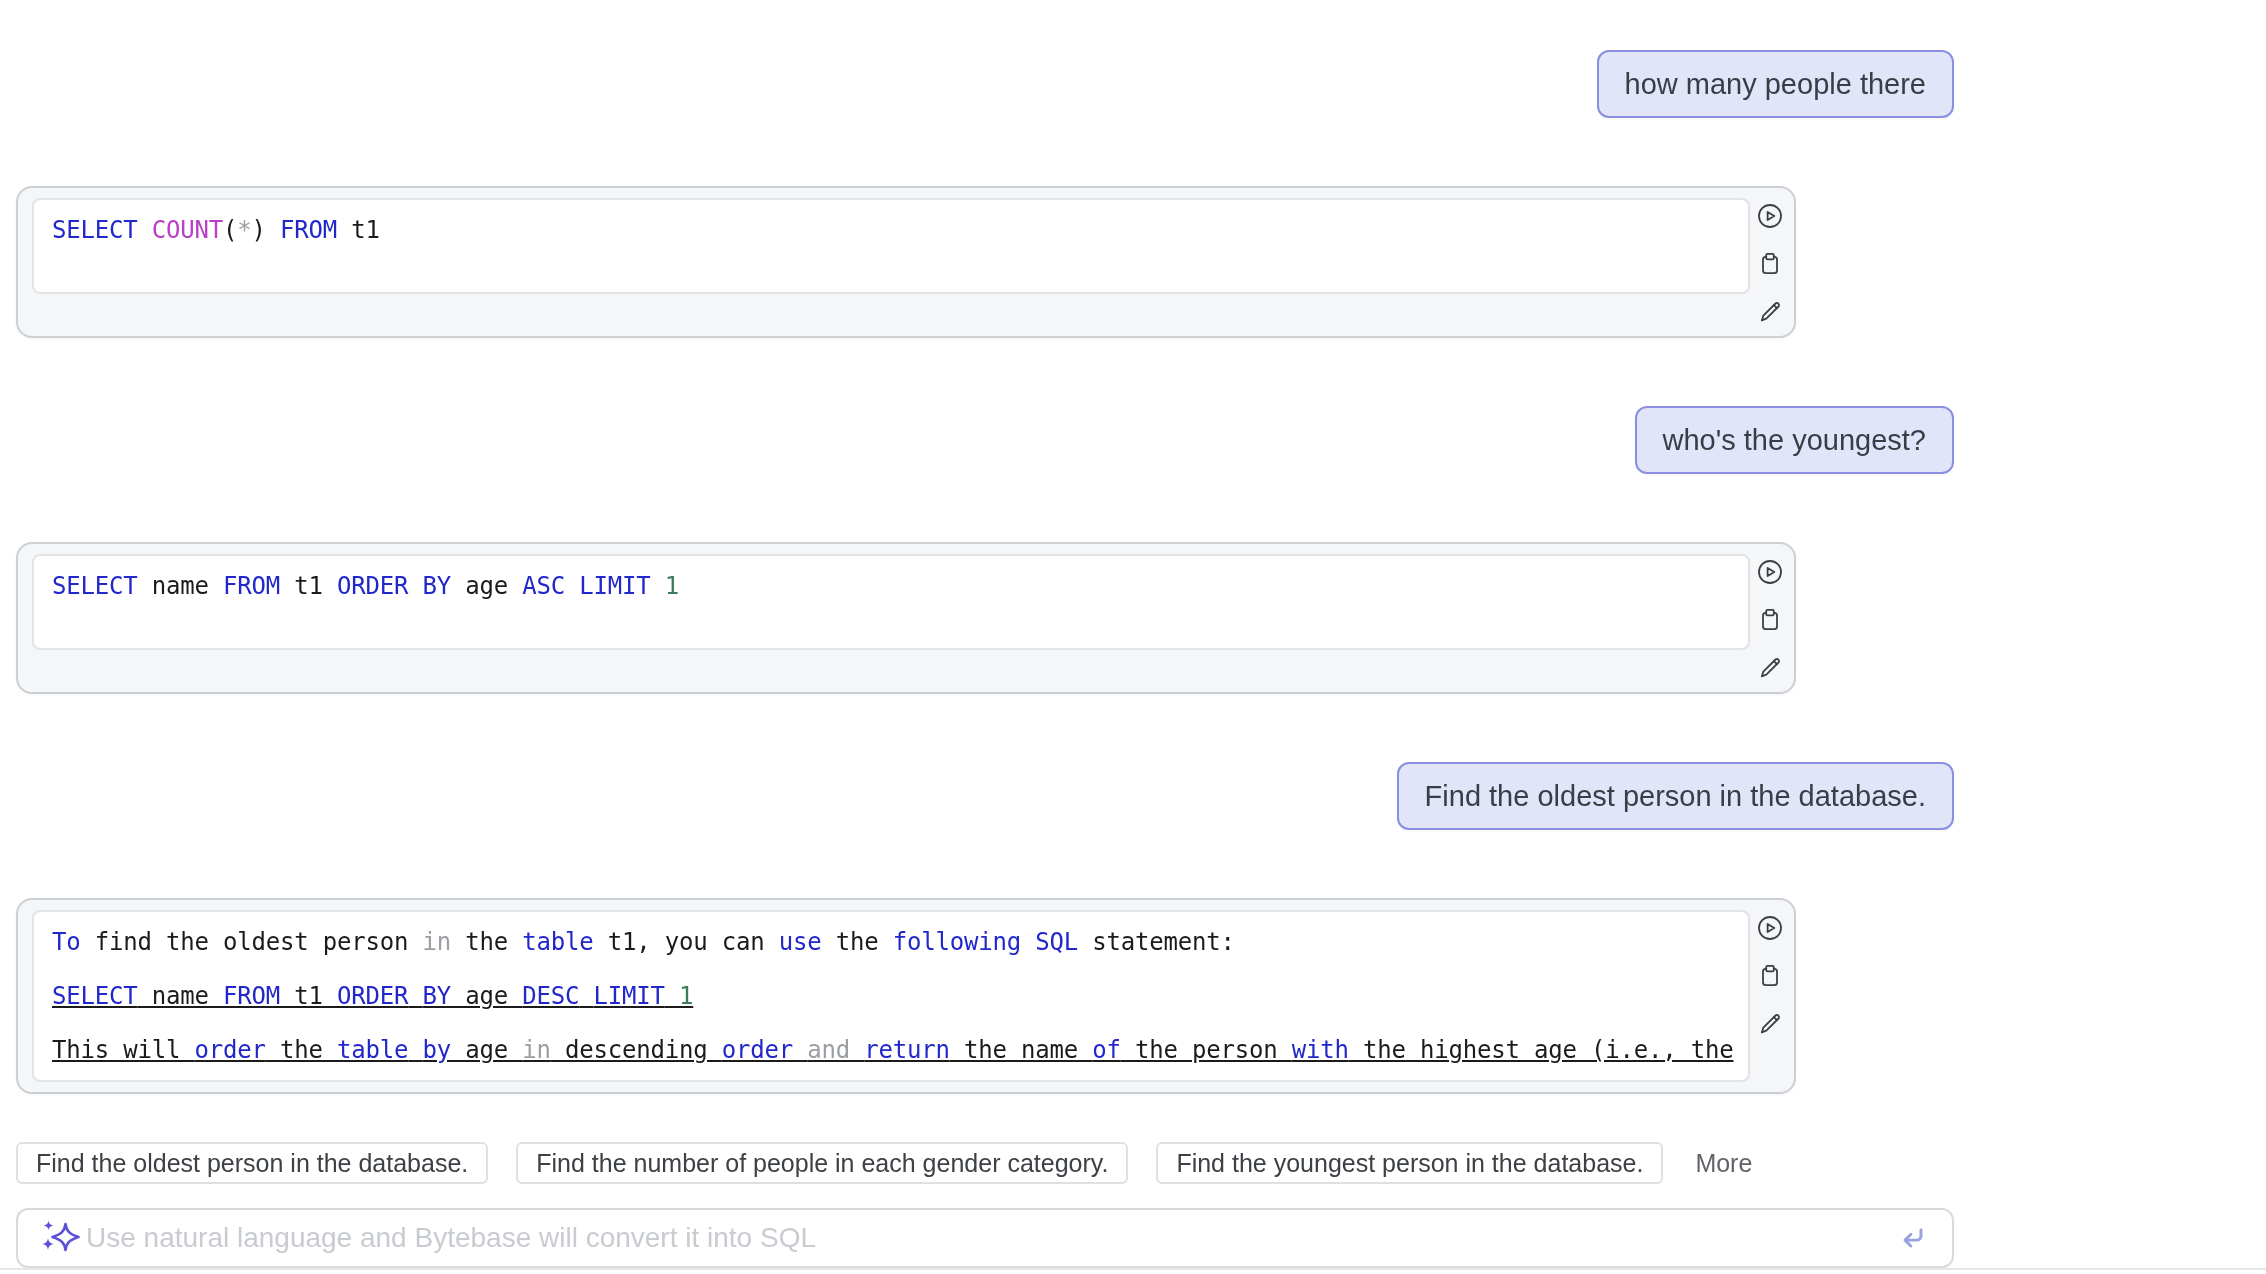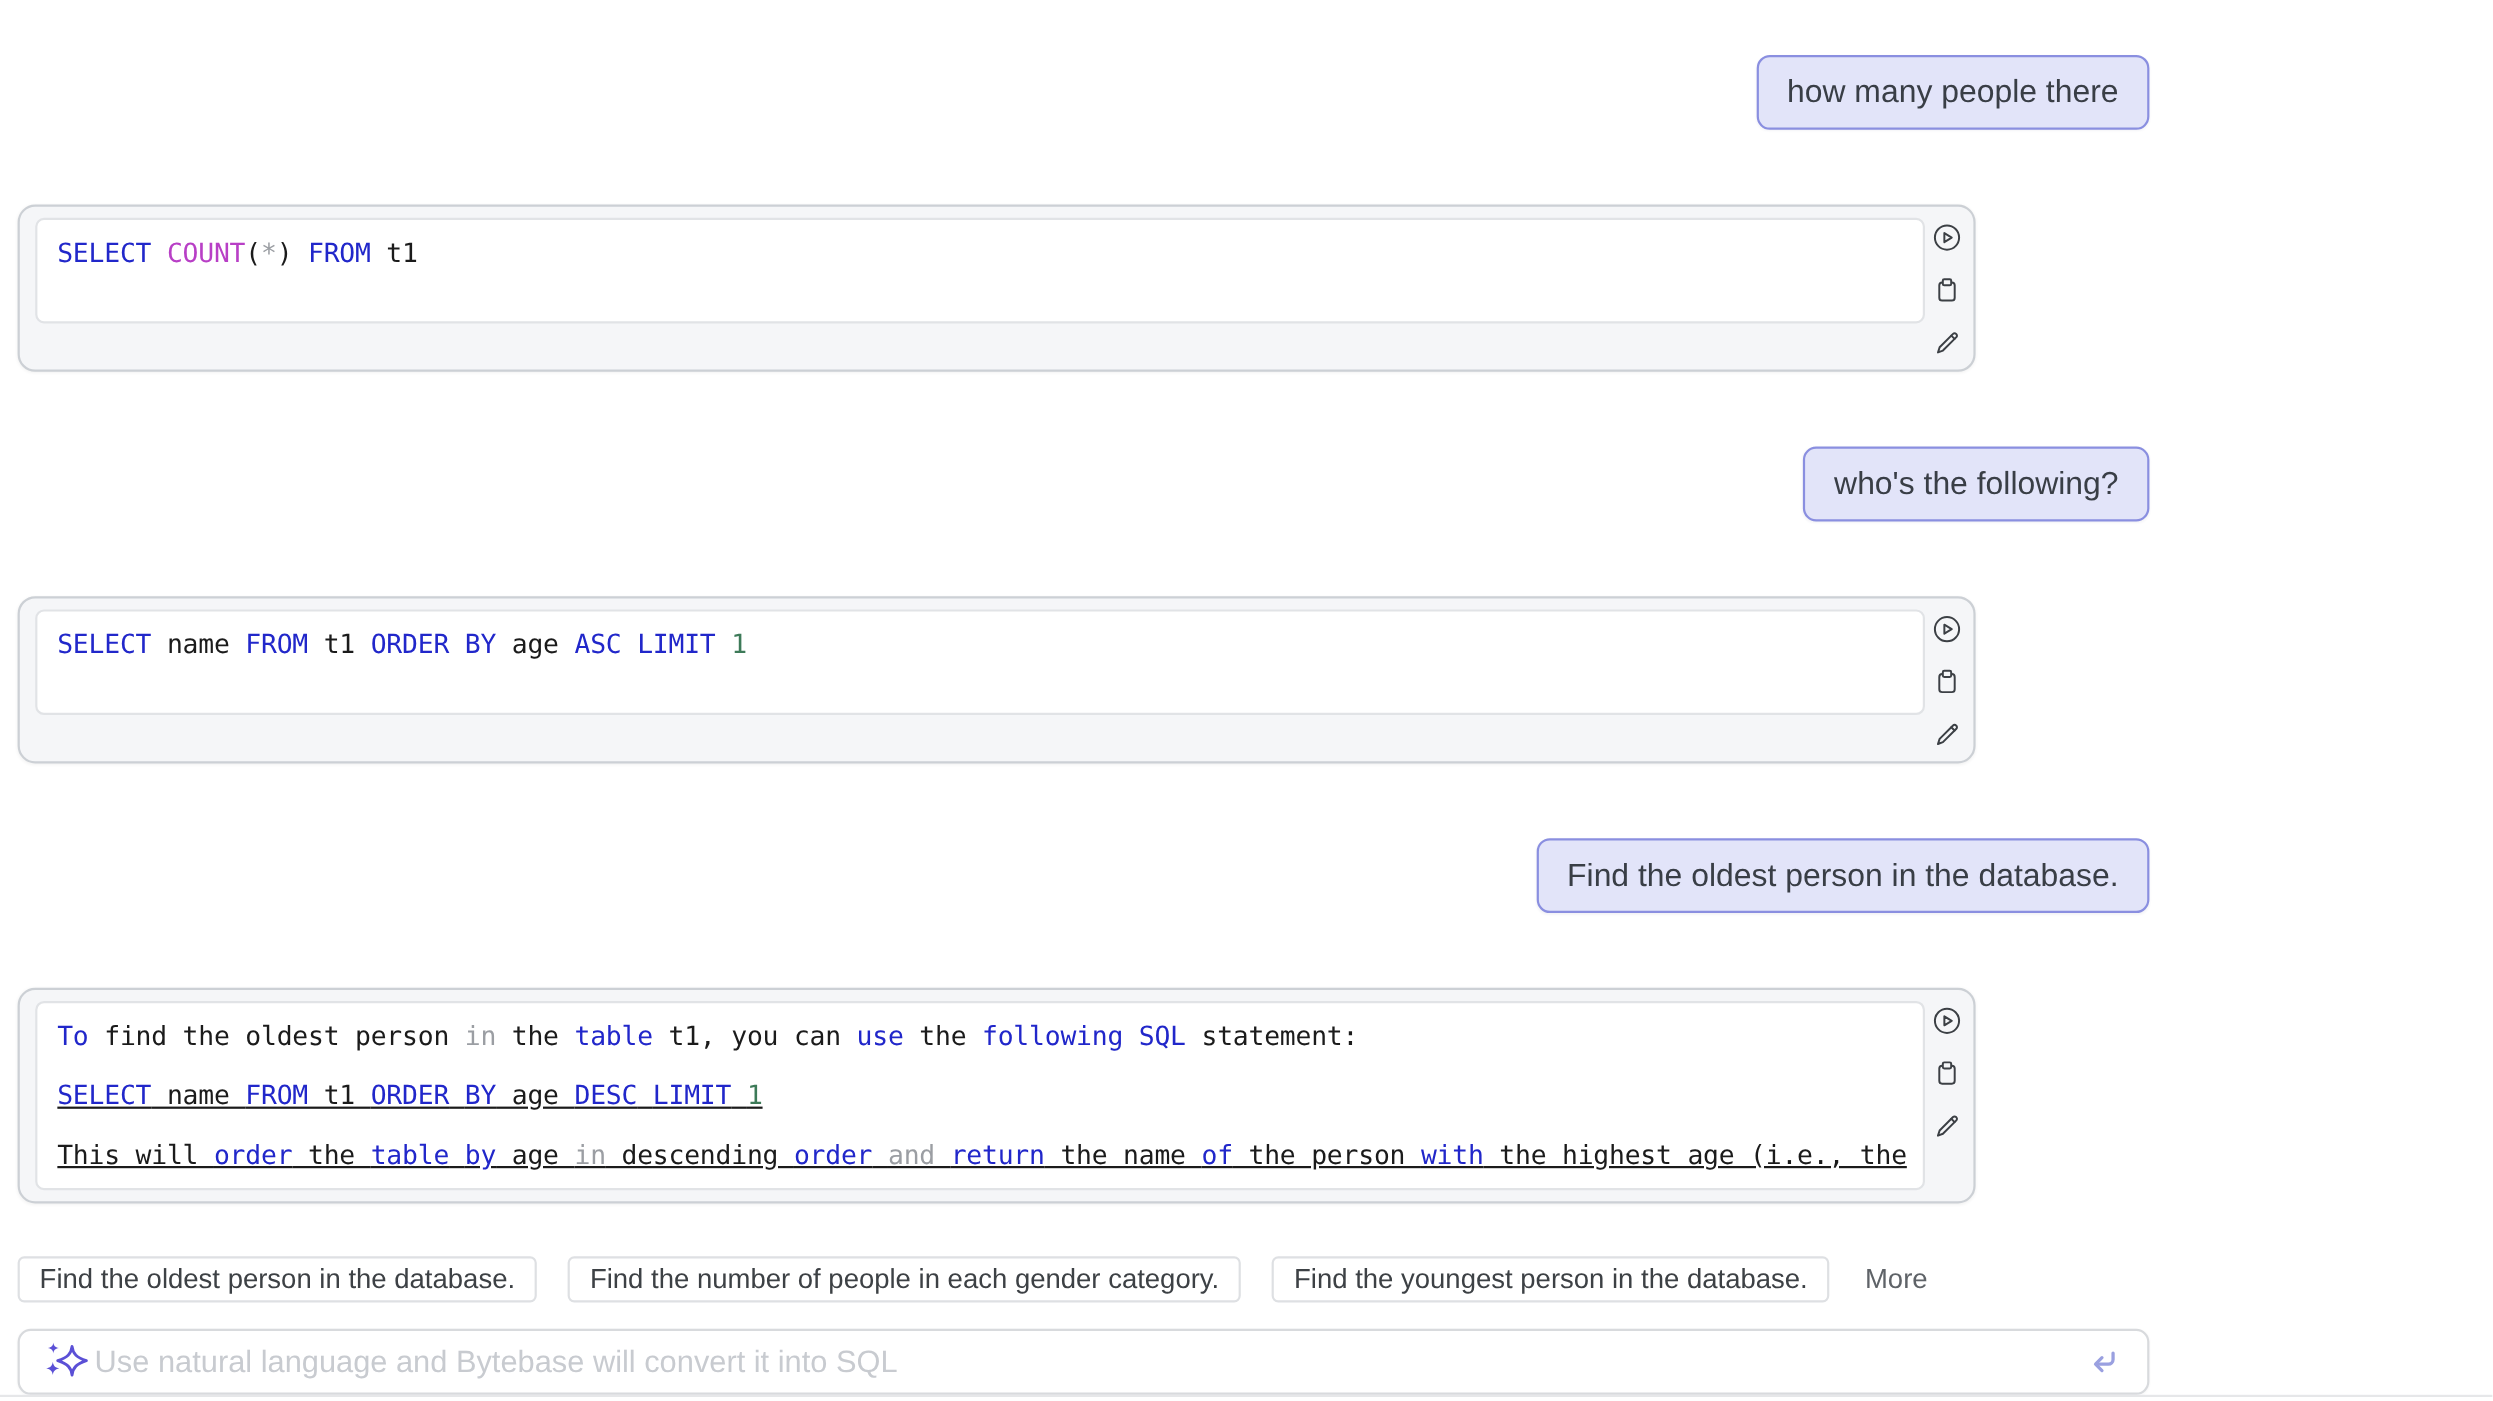--- a/index.html
+++ b/index.html
@@ -180,21 +180,21 @@
           <svg viewBox="0 0 28 28" fill="none" stroke="currentColor" stroke-width="1.8" stroke-linecap="round" stroke-linejoin="round">
             <path d="M5.8 22.4 l1.5-4.7 L19.5 5.5 a1.9 1.9 0 0 1 2.7 0 l0.3 0.3 a1.9 1.9 0 0 1 0 2.7 L10.3 20.7 Z"></path>
             <path d="M17.9 7.1 l3 3"></path>
           </svg>
         </button>
       </div>
     </div>
   </div>
 
   <div class="msg-row user-row">
-    <div class="user-bubble">who's the following?</div>
+    <div class="user-bubble">who's the youngest?</div>
   </div>
 
   <div class="msg-row ai-row">
     <div class="ai-card">
       <div class="code-box">
             <div class="code-line"><span class="tk-kw">SELECT</span><span class="tk-pl"> name </span><span class="tk-kw">FROM</span><span class="tk-pl"> t1 </span><span class="tk-kw">ORDER</span><span class="tk-pl"> </span><span class="tk-kw">BY</span><span class="tk-pl"> age </span><span class="tk-kw">ASC</span><span class="tk-pl"> </span><span class="tk-kw">LIMIT</span><span class="tk-pl"> </span><span class="tk-num">1</span></div>
           </div>
       <div class="icon-col">
         <button class="icon-btn">
           <svg viewBox="0 0 28 28" fill="none" stroke="currentColor" stroke-width="1.8" stroke-linejoin="round">

